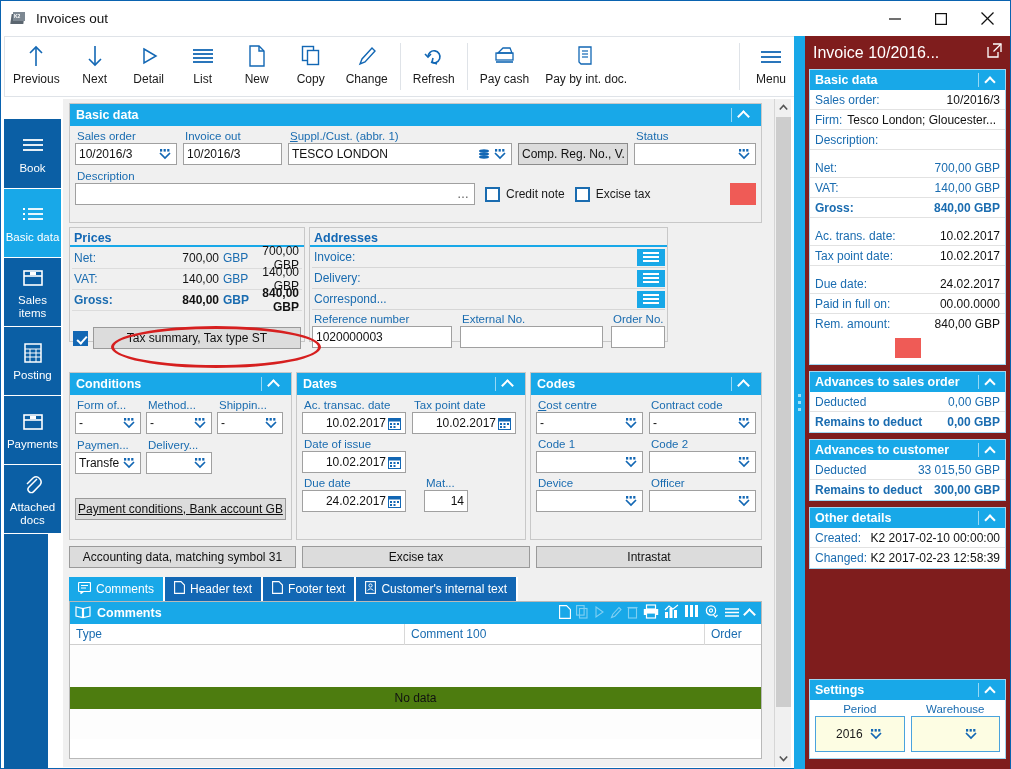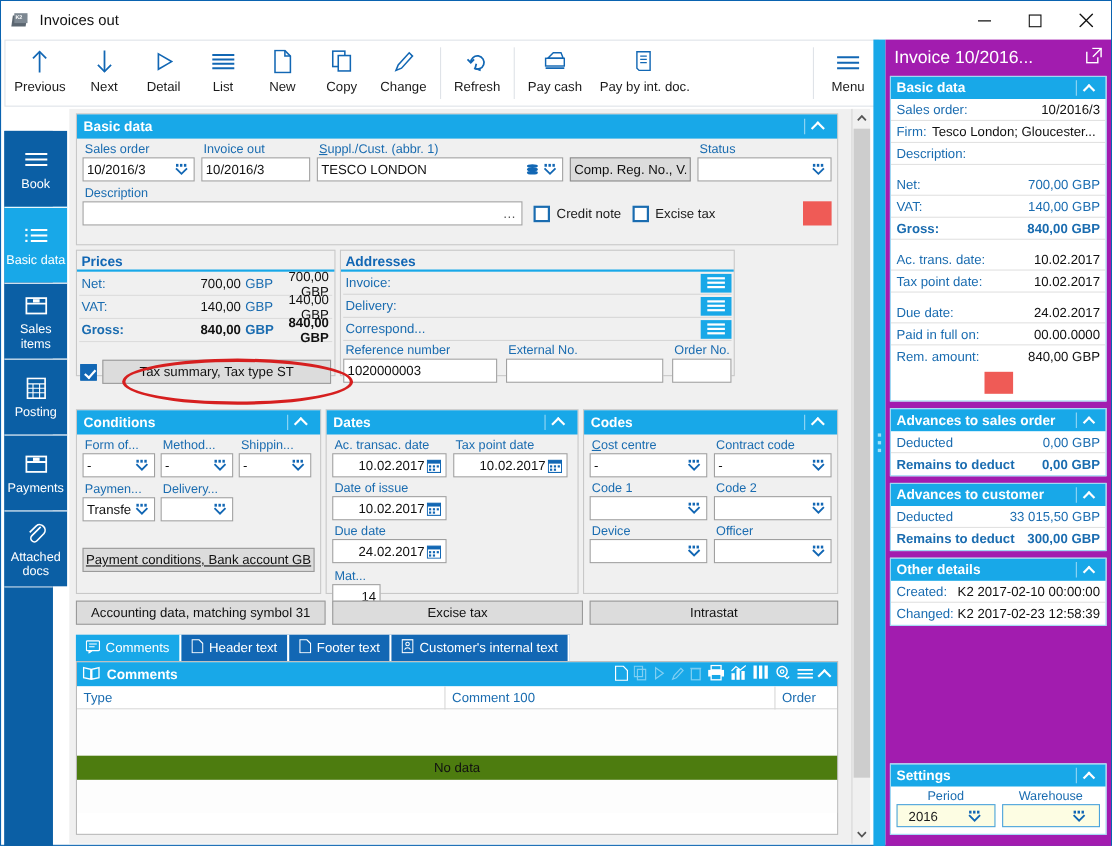--- a/index.html
+++ b/index.html
@@ -92,39 +92,39 @@
   .vscroll { position:absolute; right:0; top:0; width:17px; height:100%; background:#f0f0f0; border-left:1px solid #d6d6d6; }
   .vs-arrow { height:17px; display:flex; align-items:center; justify-content:center; }
   .vs-thumb { position:absolute; left:1px; top:18px; width:15px; background:#cdcdcd; }
 
   
   .splitter { position:absolute; left:793px; top:35px; width:11px; height:733px; background:#18a8e8; display:flex; align-items:center; justify-content:center; }
   .splitter .dots { display:flex; flex-direction:column; gap:4px; }
   .splitter .dots i { width:3px; height:3px; background:#9fe0fa; display:block; }
 
   
-  .rightpane { position:absolute; left:804px; top:35px; width:205px; height:733px; background:#a21caf; padding:0 4px 4px 4px; }
+  .rightpane { position:absolute; left:804px; top:35px; width:205px; height:733px; background:#7f1d1d; padding:0 4px 4px 4px; }
   .rp-title { height:33px; display:flex; align-items:center; color:#fff; font-size:16px; padding:0 4px; }
   .rp-title .t { flex:1; white-space:nowrap; overflow:hidden; }
   .rp-sec { background:#fff; border:1px solid #9fd7f2; margin-bottom:6px; }
   .rp-hd { height:20px; background:#18a8e8; color:#fff; font-weight:bold; font-size:12.5px; display:flex; align-items:center; padding:0 5px; }
   .rp-hd .t { flex:1; }
   .rp-hd .c { width:22px; text-align:center; border-left:1px solid rgba(255,255,255,.55); }
   .rp-row { display:flex; align-items:center; height:20px; font-size:12px; padding:0 5px; border-bottom:1px solid #e2e2e2; }
   .rp-row .k { color:#1a6cb0; white-space:nowrap; }
   .rp-row .v { margin-left:auto; color:#111; white-space:nowrap; }
   .rp-row .v.blue { color:#1a6cb0; }
   .rp-row.b .k, .rp-row.b .v { font-weight:bold; }
   .rp-row.gap { height:8px; border-bottom:none; }
   .rp-row.nb { border-bottom:none; }
   .redsq { width:26px; height:20px; background:#ef5b56; margin:4px auto 6px; }
   .rp-fields { display:flex; gap:6px; padding:3px 5px 6px; }
   .rp-fields .c { flex:1; }
   .rp-fields .lb { font-size:11.5px; color:#1a6cb0; display:block; margin-bottom:1px; text-align:center; }
-  .yfld { height:21px; background:#fdfde3; border:1px solid #4aa3dd; display:flex; align-items:center; padding:0 10px; font-size:12px; }
+  .yfld { height:36px; background:#fdfde3; border:1px solid #4aa3dd; display:flex; align-items:center; padding:0 20px; font-size:12px; }
   .yfld .v { flex:1; }
 
   .ellipse { position:absolute; border:3px solid #d61f1f; border-radius:50%; pointer-events:none; }
 </style>
 </head>
 <body>
 
 <div id="app">
 
   <div class="titlebar">
@@ -678,21 +678,21 @@
                     <rect x="2" y="6" width="2" height="2"></rect>
                     <rect x="5.5" y="6" width="2" height="2"></rect>
                     <rect x="9" y="6" width="2" height="2"></rect>
                     <rect x="2" y="9" width="2" height="2"></rect>
                     <rect x="5.5" y="9" width="2" height="2"></rect>
                   </g>
                 </svg>
               </span>
           </div>
         </div>
-        <div style="display:flex;gap:6px;margin-top:4px;flex-direction:column;">
+        <div style="display:flex;gap:18px;margin-top:4px;">
           <div style="width:104px;">
             <span class="lbl">Due date</span>
             <div class="fld">
               <span class="val r">24.02.2017</span>
               <span class="dd">
                   <svg width="13" height="13">
                     <rect x="0.5" y="1.5" width="12" height="11" fill="none" stroke="#1267b4" stroke-width="1"></rect>
                     <rect x="0.5" y="1.5" width="12" height="3" fill="#1267b4"></rect>
                     <g fill="#1267b4">
                       <rect x="2" y="6" width="2" height="2"></rect>

